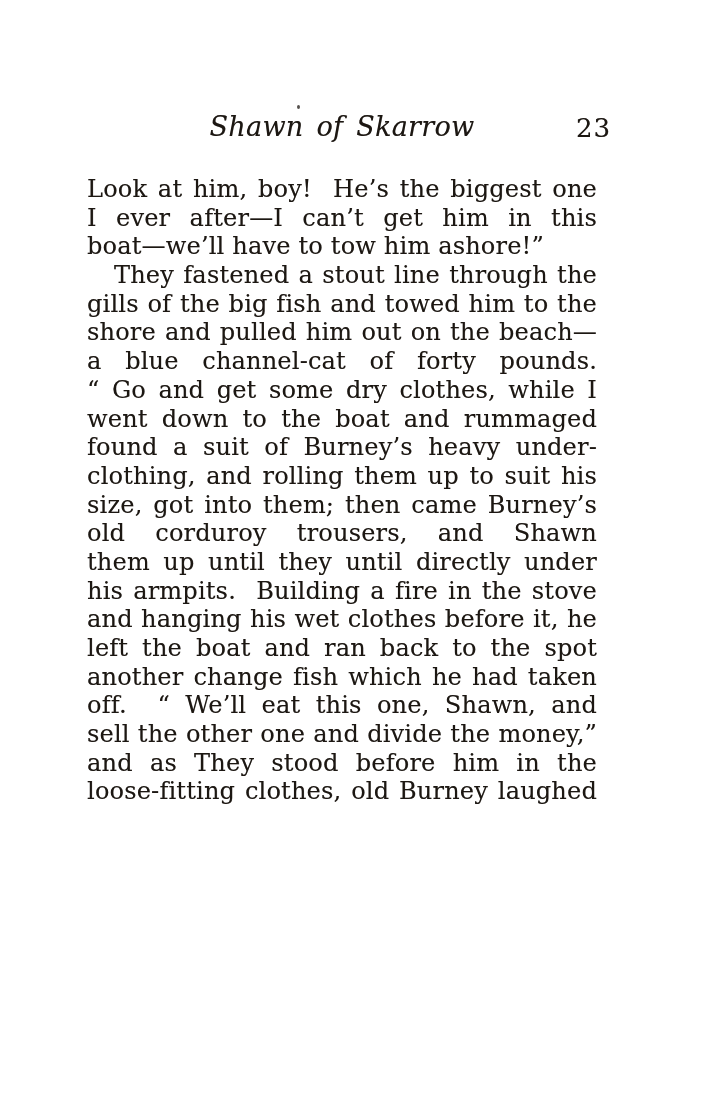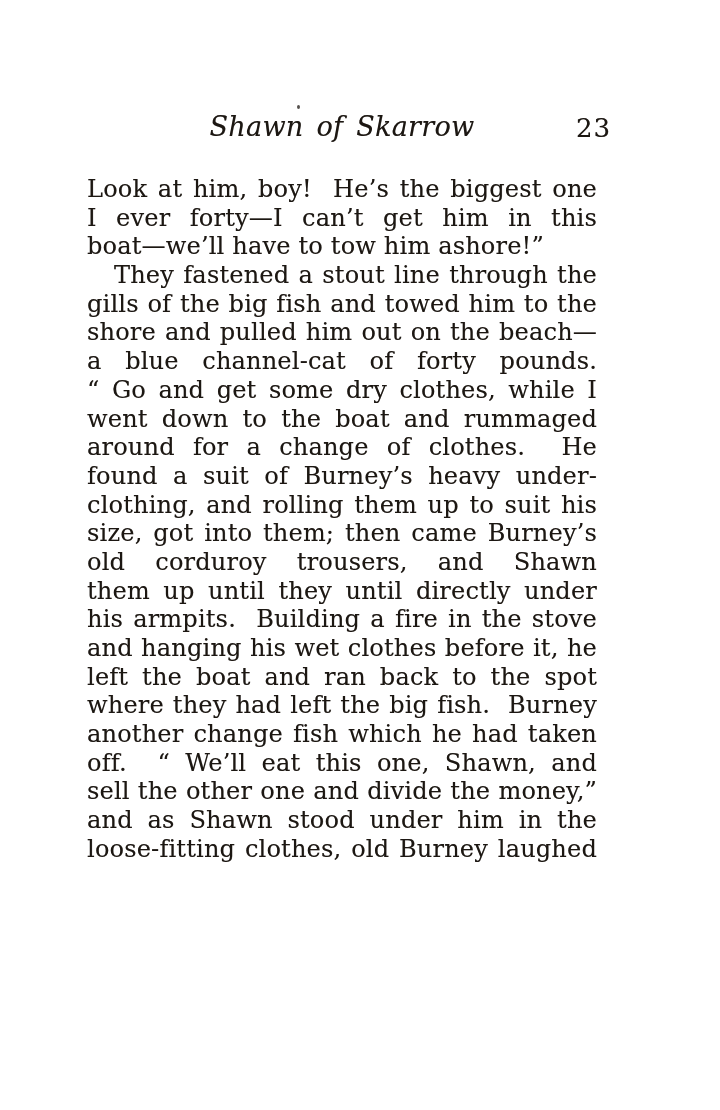--- a/index.html
+++ b/index.html
@@ -93,38 +93,36 @@
 
   <header class="running-head">
     <span class="head-title">Shawn of Skarrow</span>
     <span class="head-page">23</span>
     <span class="speck"></span>
   </header>
 
   <main class="body-text">
 
   <div class="line">Look at him, boy!&nbsp; He’s the biggest one</div>
-      <div class="line">I ever forty—I can’t get him in this</div>
+      <div class="line">I ever after—I can’t get him in this</div>
       <div class="line no-just">boat—we’ll have to tow him ashore!”</div>
       <div class="line indent">They fastened a stout line through the</div>
       <div class="line">gills of the big fish and towed him to the</div>
       <div class="line">shore and pulled him out on the beach—</div>
       <div class="line">a blue channel-cat of forty pounds.</div>
       <div class="line">“ Go and get some dry clothes, while I go</div>
       <div class="line">went down to the boat and rummaged</div>
-      <div class="line">around for a change of clothes.&nbsp; He</div>
       <div class="line">found a suit of Burney’s heavy under-</div>
       <div class="line">clothing, and rolling them up to suit his</div>
       <div class="line">size, got into them; then came Burney’s</div>
       <div class="line">old corduroy trousers, and Shawn buckled</div>
       <div class="line">them up until they until directly under</div>
       <div class="line">his armpits.&nbsp; Building a fire in the stove</div>
       <div class="line">and hanging his wet clothes before it, he</div>
       <div class="line">left the boat and ran back to the spot</div>
-      <div class="line">where they had left the big fish.&nbsp; Burney</div>
       <div class="line">another change fish which he had taken</div>
       <div class="line">off.&nbsp; “ We’ll eat this one, Shawn, and</div>
       <div class="line">sell the other one and divide the money,”</div>
-      <div class="line">and as Shawn stood under him in the</div>
+      <div class="line">and as They stood before him in the</div>
       <div class="line">loose-fitting clothes, old Burney laughed</div>
     </main>
 
 </div>
 
 </body></html>

